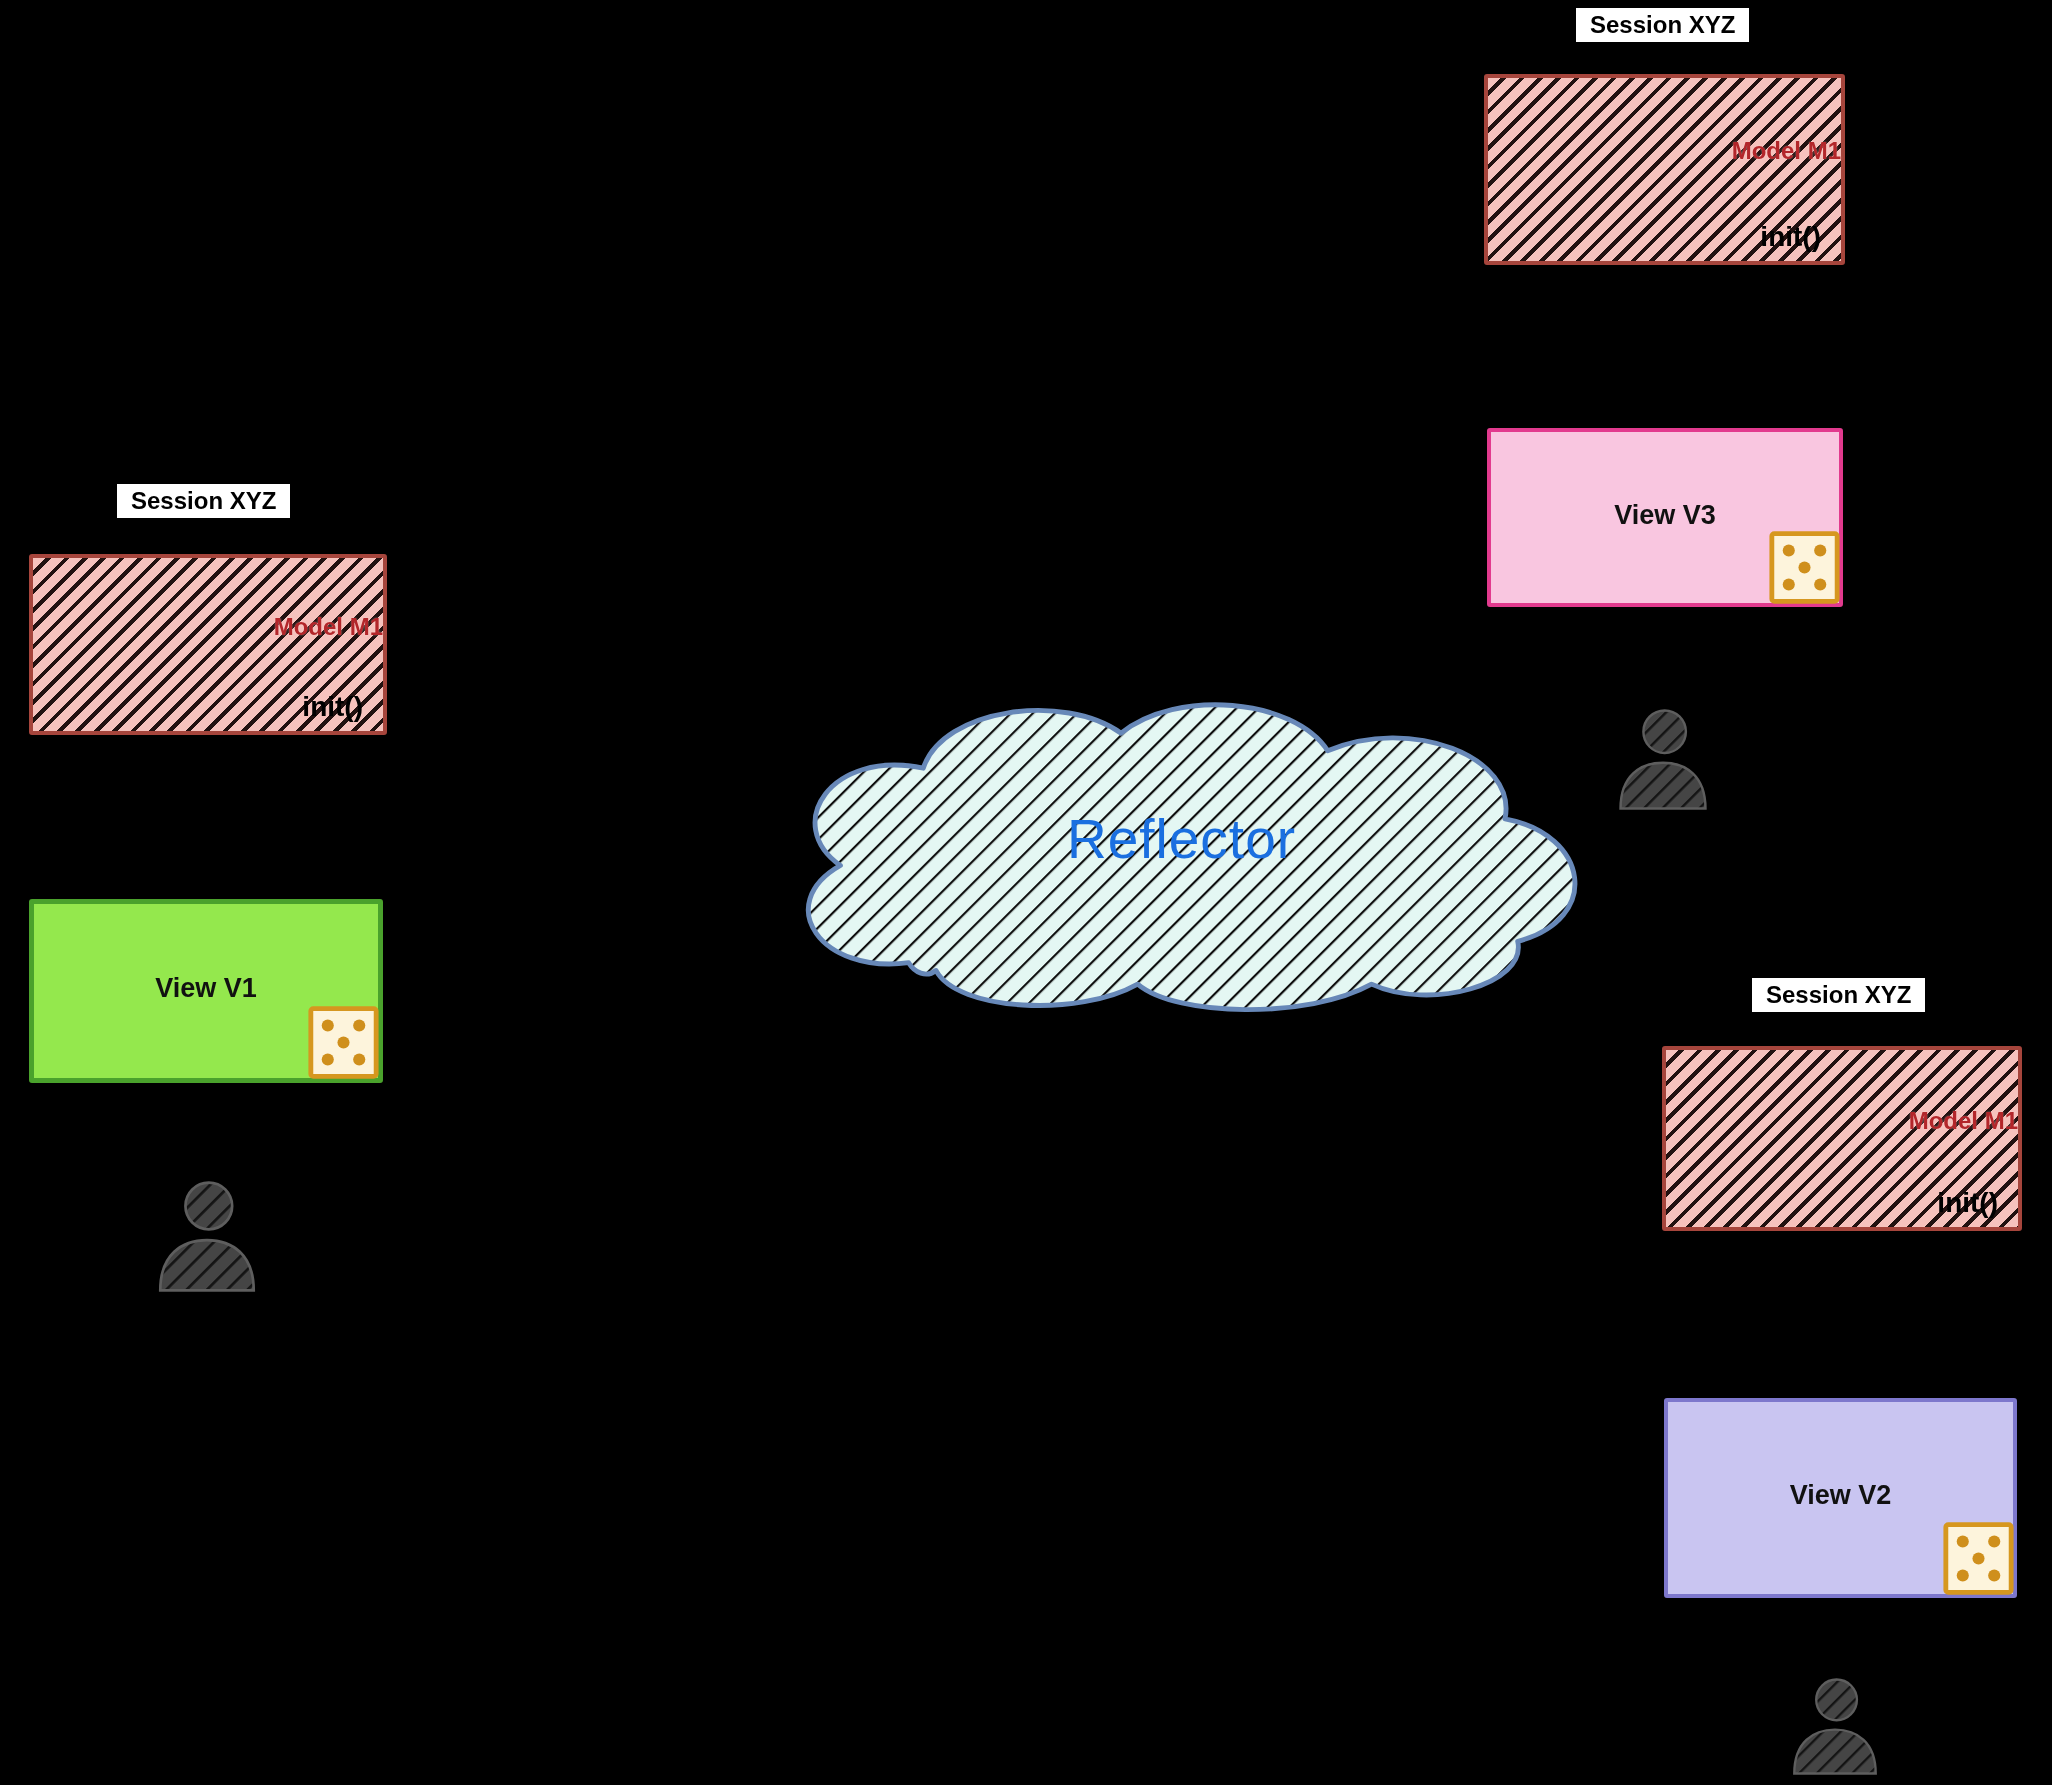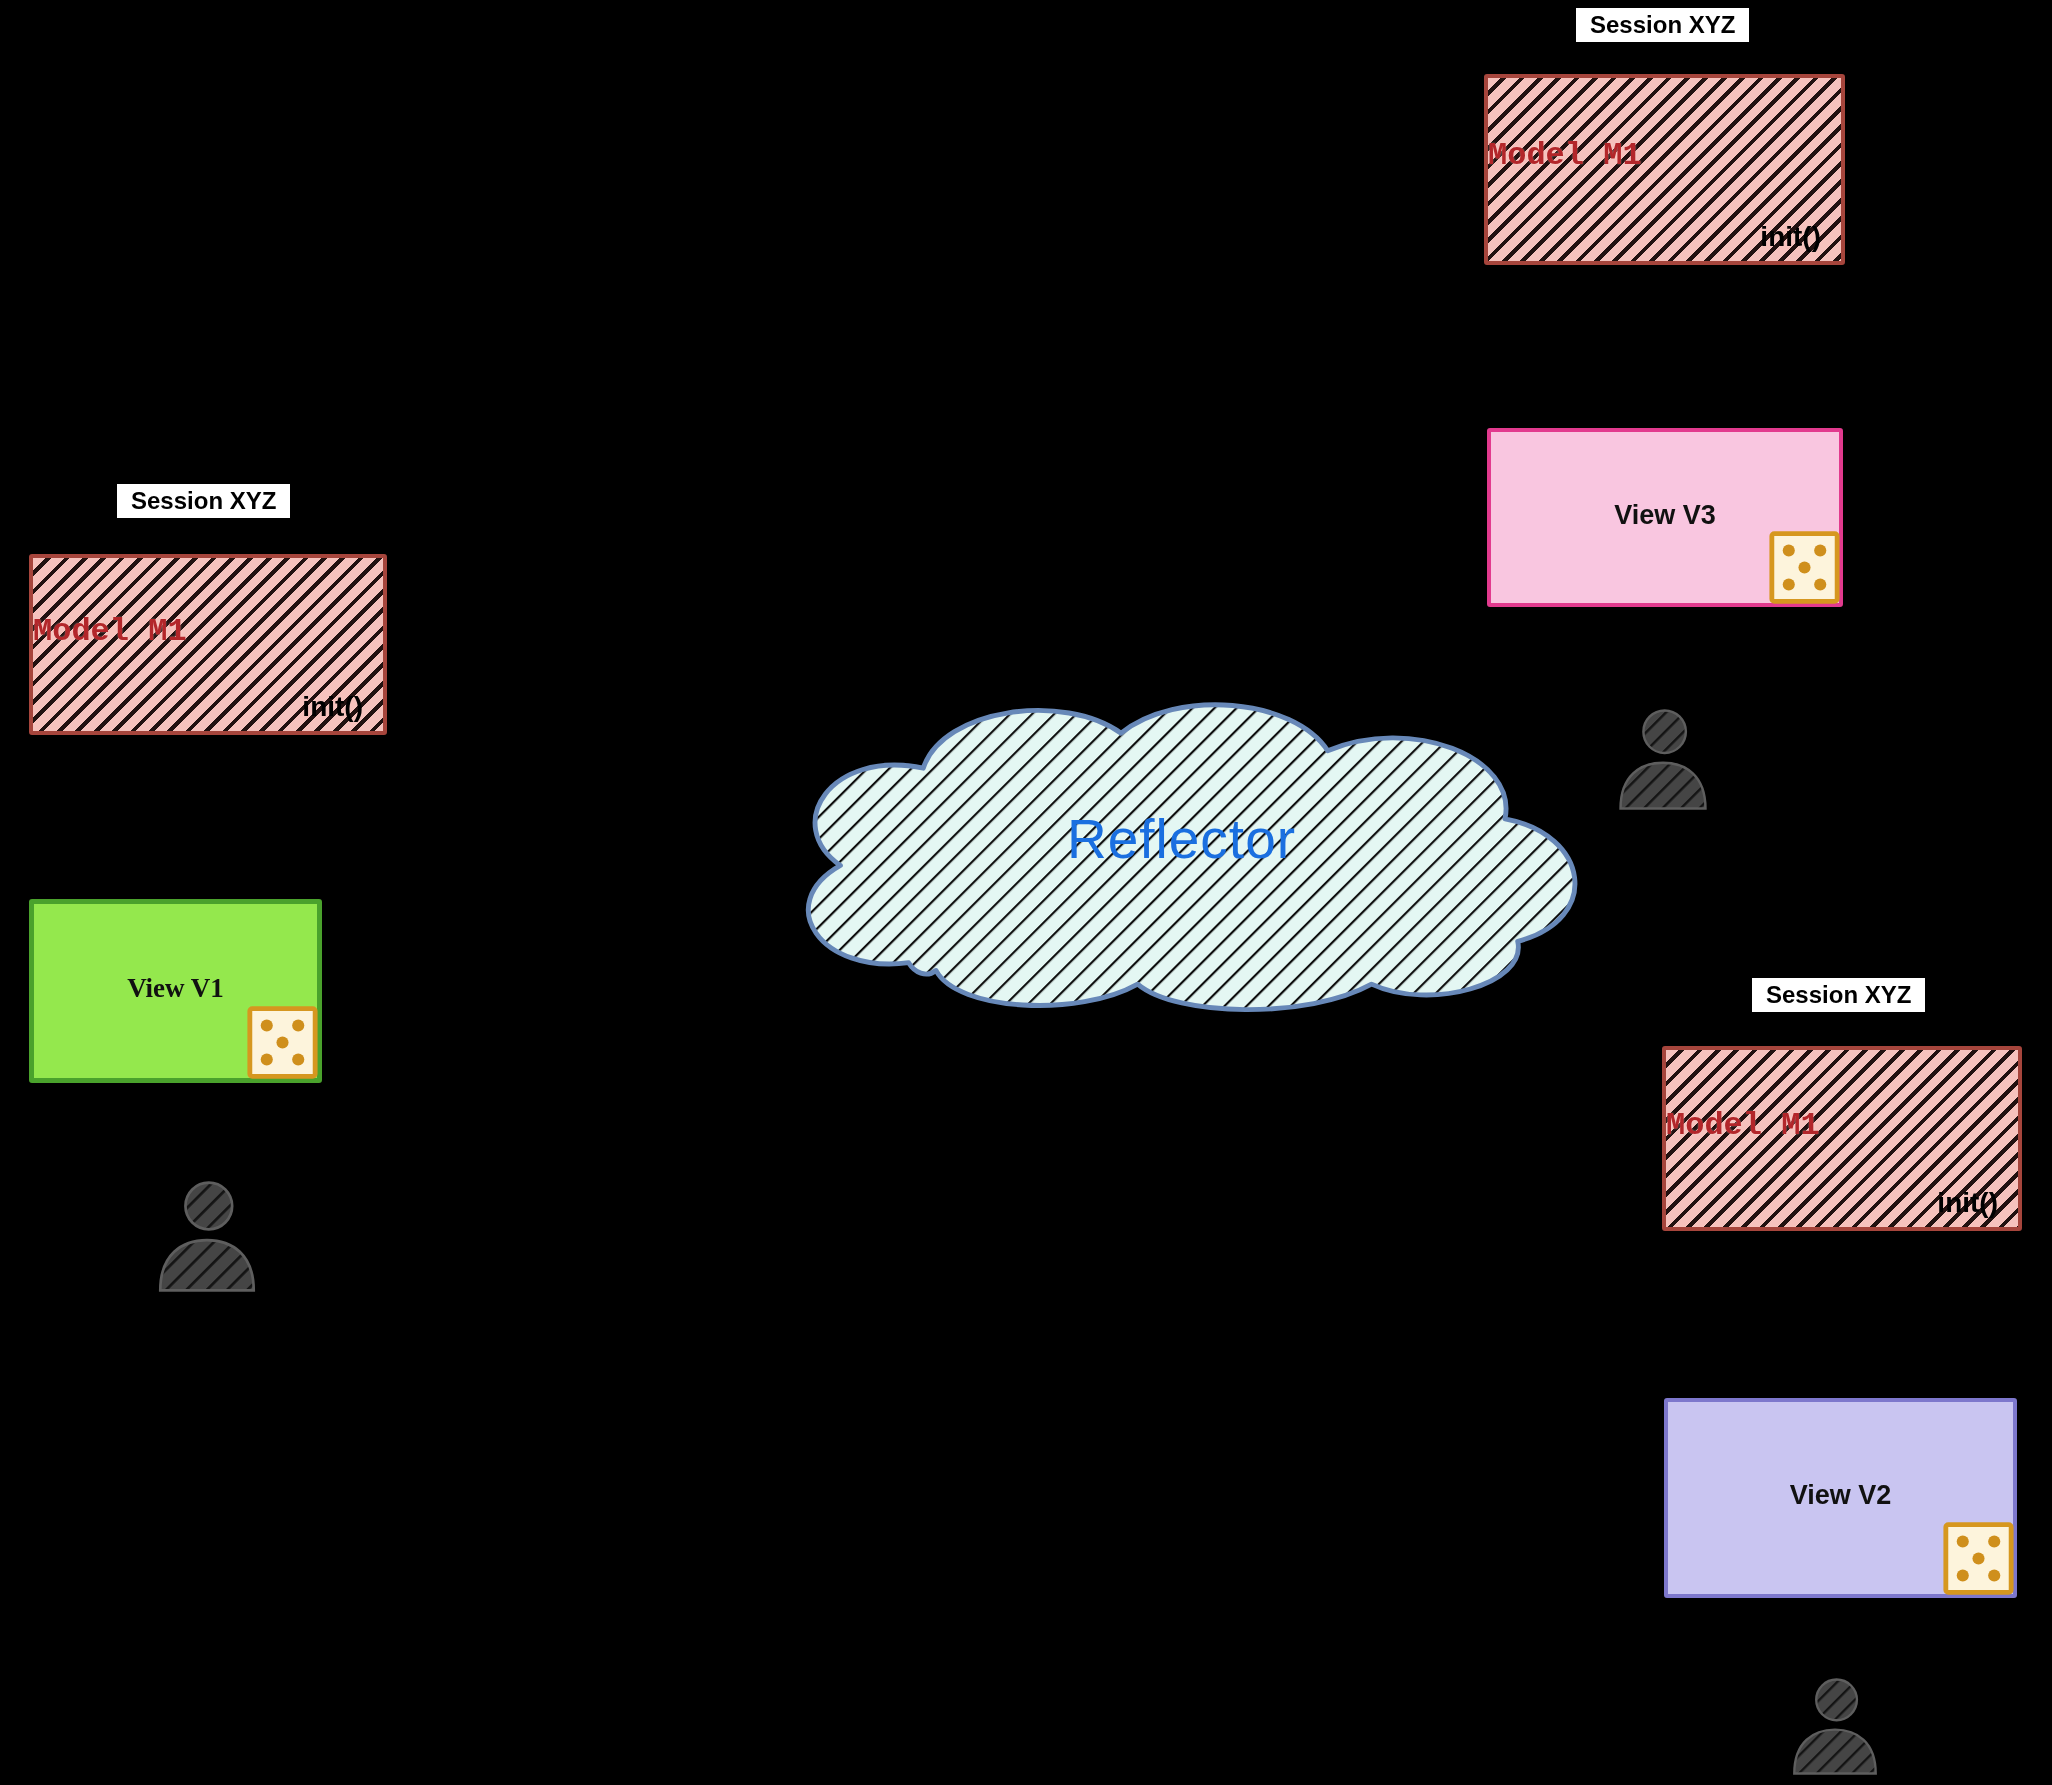--- a/index.html
+++ b/index.html
@@ -36,41 +36,40 @@
         #f6c2bd 0px, #f6c2bd 9px,
         #221110 9px, #221110 13px);
     box-sizing: border-box;
   }
   .pos-model-left        { left: 29px;   top: 554px;  width: 358px; height: 181px; }
   .pos-model-topright    { left: 1484px; top: 74px;   width: 361px; height: 191px; }
   .pos-model-bottomright { left: 1662px; top: 1046px; width: 360px; height: 185px; }
 
   .model-title {
     position: absolute; left: 0; right: 0; top: 32%;
-    text-align: left;
-    color: #b3262a; font-weight: 700; font-size: 32px;
+    text-align: right;
+    color: #b3262a; font-weight: 700; font-size: 24px;
     text-shadow: 0 0 2px rgba(255,220,215,0.6);
-    font-family: Liberation Mono, monospace;
   }
   .model-method {
     position: absolute; right: 20px; bottom: 8px;
     color: #000000; font-weight: 700; font-size: 28px;
   }
 
   
   .view-box {
     position: absolute;
     border-radius: 3px;
     box-sizing: border-box;
   }
   .view-v1 { background: #94e84d; border: 5px solid #4aa22c; }
   .view-v2 { background: #c9c5f1; border: 4px solid #7d77cc; }
   .view-v3 { background: #f9c6e0; border: 4px solid #e23a8e; }
 
-  .pos-view-v1 { left: 29px;   top: 899px;  width: 293px; height: 184px; font-family: Liberation Serif, serif; }
+  .pos-view-v1 { left: 29px;   top: 899px;  width: 354px; height: 184px; }
   .pos-view-v2 { left: 1664px; top: 1398px; width: 353px; height: 200px; }
   .pos-view-v3 { left: 1487px; top: 428px;  width: 356px; height: 179px; }
 
   .view-title {
     position: absolute; left: 0; right: 0; top: 50%;
     transform: translateY(-58%);
     text-align: center;
     color: #111111; font-weight: 700; font-size: 27px;
   }
 

